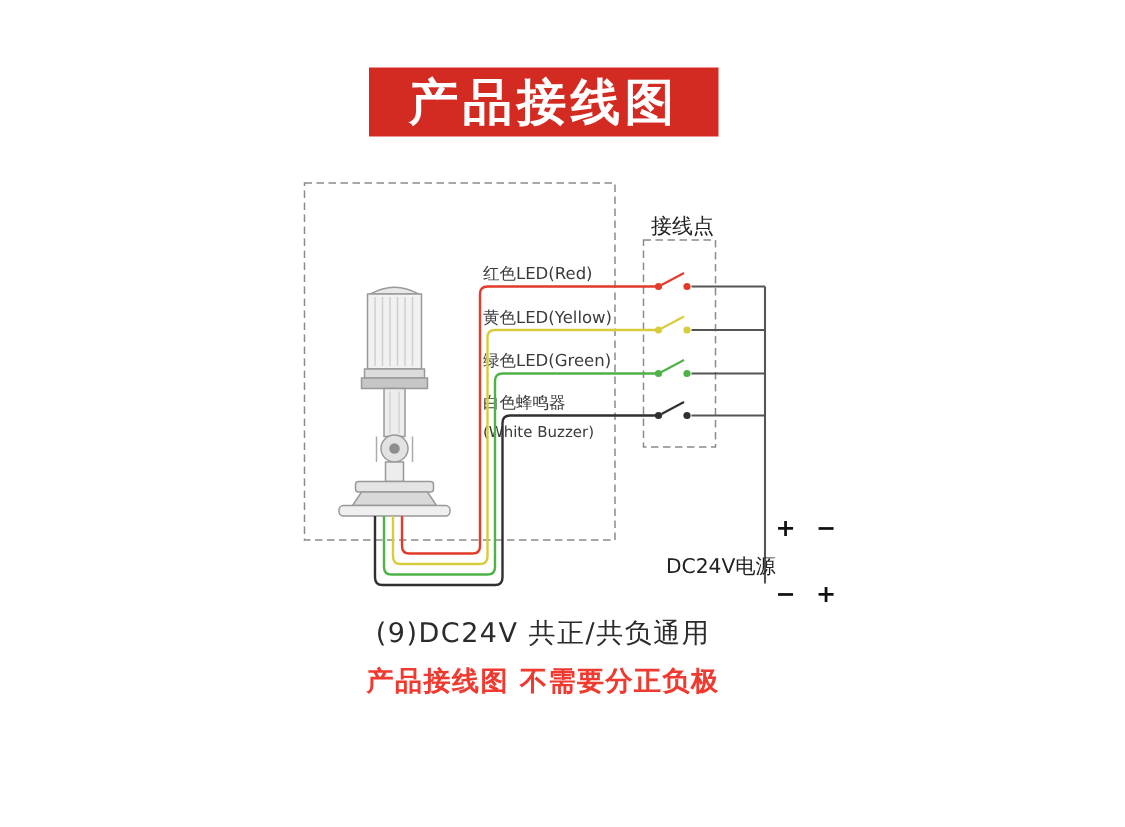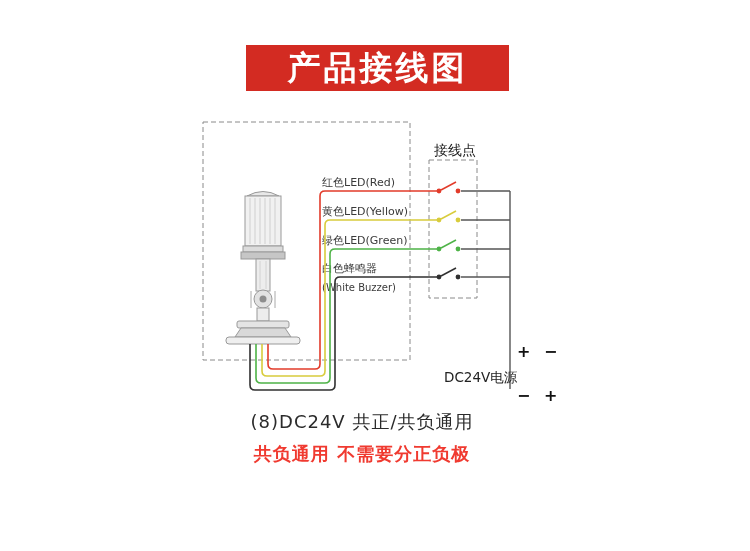--- a/index.html
+++ b/index.html
@@ -1,18 +1,18 @@
 <!DOCTYPE html>
 <html style="--banner_bg: #d32b22; --banner_text: #ffffff; --caption2: #f03a30; --caption3: #c1000c; --line: #8a8a8a;"><head>
 <meta charset="utf-8">
 <style>
   html,body{margin:0;padding:0;background:#ffffff;}
   .page{position:relative;width:750px;height:551px;background:#ffffff;overflow:hidden;
         font-family:"DejaVu Sans","Liberation Sans",sans-serif;}
-  .banner{position:absolute;left:246px;top:45px;width:263px;height:46px;
+  .banner{position:absolute;left:246px;top:45px;width:233px;height:46px;
           background:var(--banner_bg,#d32b22);color:var(--banner_text,#fff);
           display:flex;align-items:center;justify-content:center;
           font-size:33px;font-weight:bold;letter-spacing:3px;}
   .diagram{position:absolute;left:0;top:0;}
   .t-junction{font-family:"DejaVu Sans",sans-serif;font-size:14px;fill:#222;}
   .t-label{font-family:"DejaVu Sans",sans-serif;font-size:11px;fill:#3a3a3a;}
   .t-sub{font-family:"DejaVu Sans",sans-serif;font-size:10px;fill:#3a3a3a;}
   .t-power{font-family:"DejaVu Sans",sans-serif;font-size:13.5px;fill:#222;}
   .t-marks{font-family:"DejaVu Sans",sans-serif;font-size:16px;font-weight:bold;fill:#111;letter-spacing:4px;}
   .cap{position:absolute;text-align:center;}
@@ -90,16 +90,16 @@
       <path d="M461,249 H510"></path>
       <path d="M461,277 H510"></path>
       <path d="M510,191 V389"></path>
     </g>
 
     <text class="t-marks" x="517" y="357">+ −</text>
     <text class="t-power" x="444" y="382">DC24V电源</text>
     <text class="t-marks" x="517" y="401">− +</text>
   </svg>
 
-  <div class="cap cap1">(8)DC24V 共正/共负通用</div>
-  <div class="cap cap2">共负通用 不需要分正负极</div>
+  <div class="cap cap1">(9)DC24V 共正/共负通用</div>
+  <div class="cap cap2">产品接线图 不需要分正负极</div>
 
 </div>
 
 </body></html>

